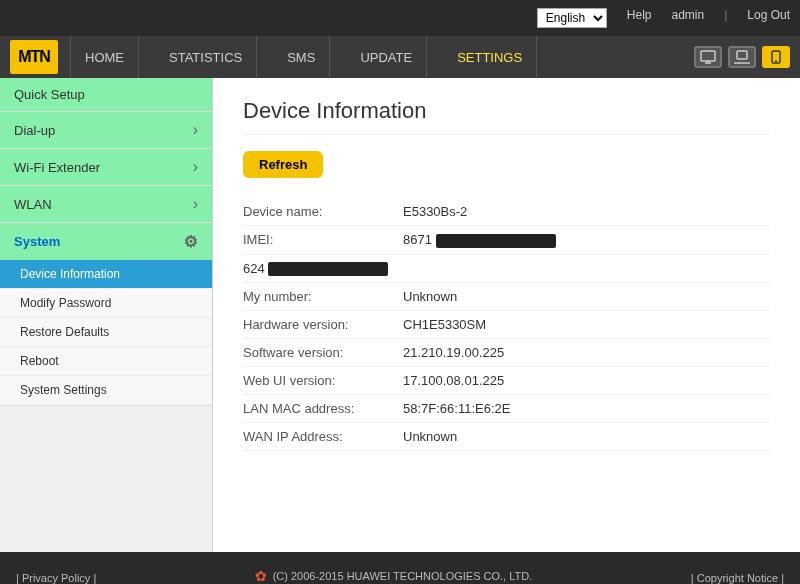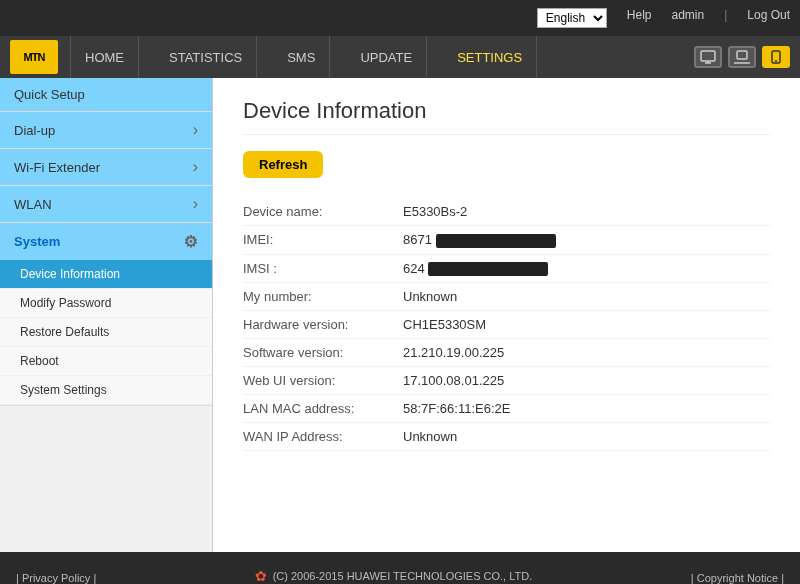--- a/index.html
+++ b/index.html
@@ -7,39 +7,39 @@
 
     
     .header { background: #2a2a2a; height: 36px; display: flex; align-items: center; justify-content: space-between; padding: 0 10px; }
     .header-right { display: flex; gap: 20px; color: #ccc; font-size: 12px; }
     .lang-select { background: #fff; border: 1px solid #aaa; font-size: 12px; padding: 1px 4px; cursor: pointer; }
     .header-link { color: #ccc; cursor: pointer; text-decoration: none; }
 
     
     .navbar { background: #3a3a3a; height: 42px; display: flex; align-items: center; padding: 0 10px; gap: 0; }
     .logo { background: #f5c200; width: 48px; height: 34px; display: flex; align-items: center; justify-content: center; margin-right: 12px; border-radius: 2px; }
-    .logo-text { font-weight: 900; font-size: 11px; color: #000; letter-spacing: -1px; }
+    .logo-text { font-weight: 900; font-size: 16px; color: #000; letter-spacing: -1px; }
     .nav-items { display: flex; align-items: center; height: 100%; gap: 16px; }
     .nav-item { color: #ccc; font-size: 13px; padding: 0 14px; height: 42px; display: flex; align-items: center; cursor: pointer; border-right: 1px solid #555; }
     .nav-item:first-child { border-left: 1px solid #555; }
     .nav-item.active { color: #fde047; font-weight: normal; }
 
     
     .device-icons { display: flex; align-items: center; gap: 6px; margin-left: auto; }
     .dev-icon { width: 28px; height: 22px; border: 2px solid #777; border-radius: 3px; background: #555; display: flex; align-items: center; justify-content: center; cursor: pointer; }
     .dev-icon.active { background: #f5c200; border-color: #f5c200; }
     .dev-icon svg { width: 16px; height: 14px; }
 
     
     .main { display: flex; height: calc(584px - 36px - 42px - 32px); background: #d5d5d5; }
 
     
     .sidebar { width: 213px; background: #f0f0f0; border-right: 1px solid #ccc; flex-shrink: 0; padding-top: 0; }
     .sidebar-section { border-bottom: 1px solid #ddd; }
-    .sidebar-header { background: #7dd3fc; padding: 9px 14px; font-size: 13px; color: #333; font-weight: normal; cursor: pointer; display: flex; align-items: center; justify-content: space-between; }
+    .sidebar-header { background: #86efac; padding: 9px 14px; font-size: 13px; color: #333; font-weight: normal; cursor: pointer; display: flex; align-items: center; justify-content: space-between; }
     .sidebar-header.expandable::after { content: '›'; font-size: 16px; color: #666; }
     .sidebar-header.system-active { color: #0066cc; font-weight: bold; gap: 48px; }
     .sidebar-header.system-active .expand-icon { content: ''; }
     .expand-icon { font-size: 16px; color: #666; }
     .sidebar-sub { background: #f8f8f8; }
     .sidebar-sub-item { padding: 7px 14px 7px 20px; color: #333; cursor: pointer; font-size: 12px; border-bottom: 1px solid #eee; }
     .sidebar-sub-item.active { background: #2a9fd6; color: #fff; }
 
     
     .content { flex: 1; background: #fff; padding: 20px 30px; overflow-y: auto; }
@@ -143,21 +143,20 @@
     <div class="info-table" id="info-table-container">
     <div class="info-row">
           <div class="info-label">Device name:</div>
           <div class="info-value">E5330Bs-2</div>
         </div>
         <div class="info-row">
           <div class="info-label">IMEI:</div>
           <div class="info-value">8671 <span class="redacted"></span></div>
         </div>
         <div class="info-row">
-          <div class="info-label">IMSI :</div>
           <div class="info-value">624 <span class="redacted"></span></div>
         </div>
         <div class="info-row">
           <div class="info-label">My number:</div>
           <div class="info-value">Unknown</div>
         </div>
         <div class="info-row">
           <div class="info-label">Hardware version:</div>
           <div class="info-value">CH1E5330SM</div>
         </div>

